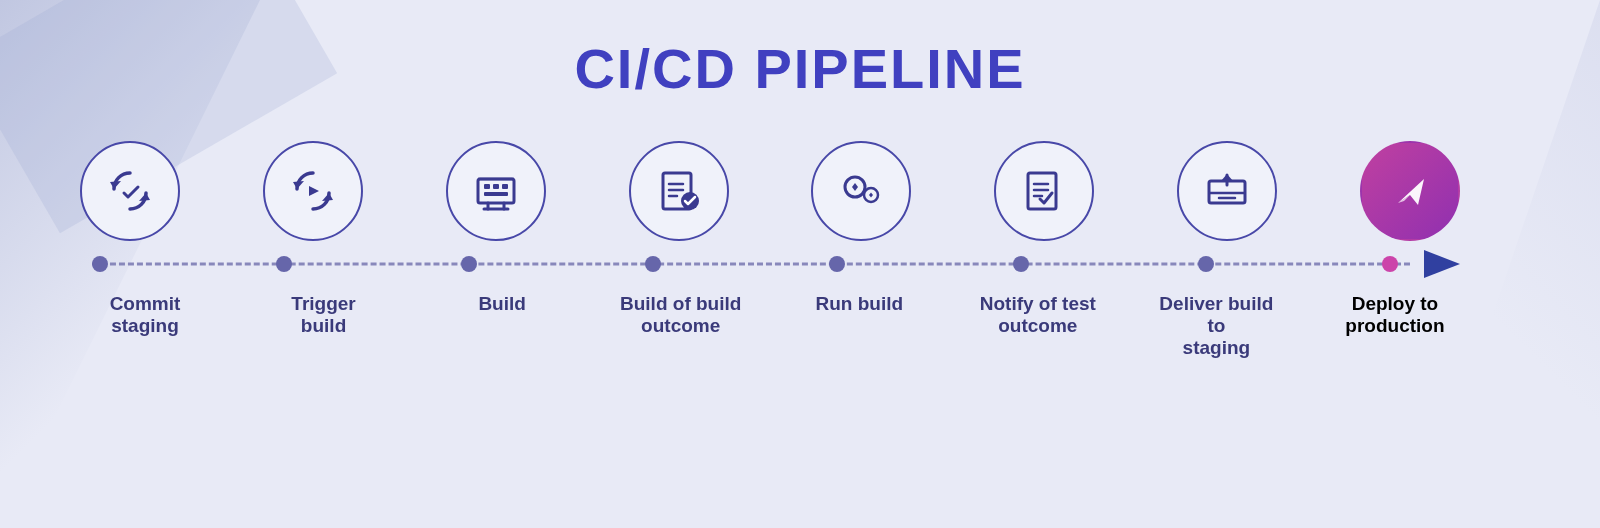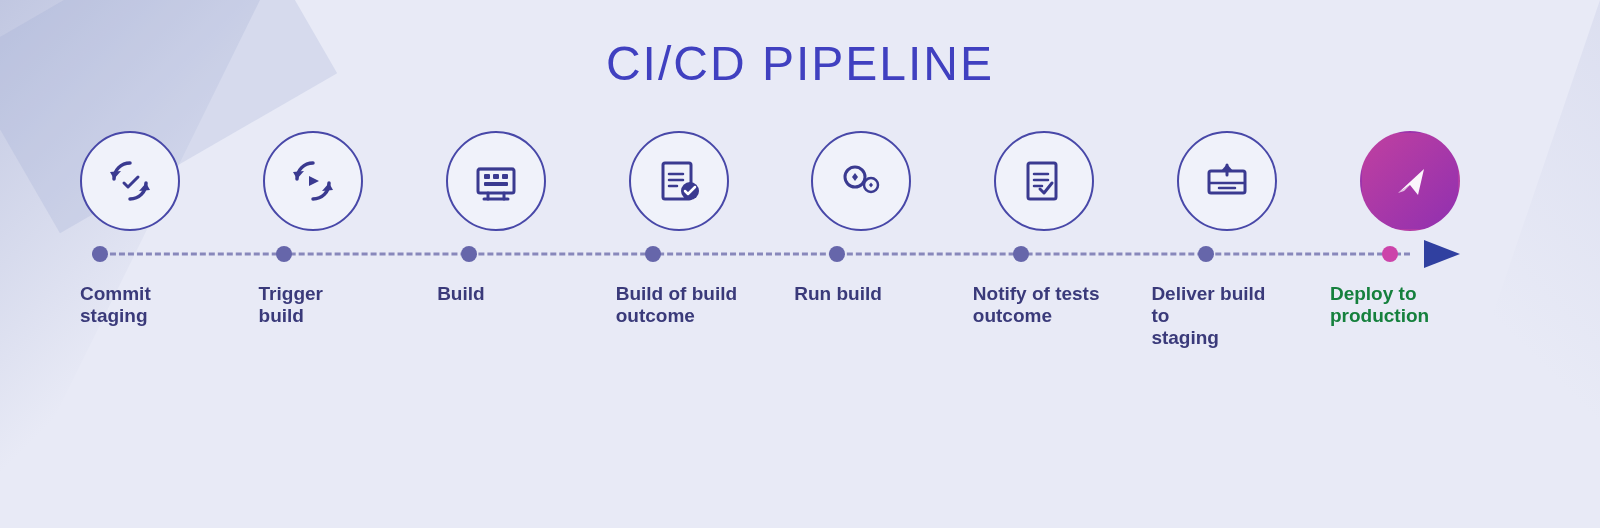--- a/index.html
+++ b/index.html
@@ -52,22 +52,22 @@
       z-index: 1;
       width: 100%;
       height: 100%;
       display: flex;
       flex-direction: column;
       align-items: center;
     }
 
     .title {
       margin-top: 36px;
-      font-size: 48px;
-      font-weight: 400;
+      font-size: 56px;
+      font-weight: 700;
       color: #4040c0;
       letter-spacing: 2px;
     }
 
     .pipeline-area {
       position: relative;
       margin-top: 40px;
       width: 1520px;
       display: flex;
       flex-direction: column;
@@ -175,26 +175,26 @@
       justify-content: space-between;
       width: 1380px;
       margin-left: -60px;
       margin-top: 14px;
     }
 
     .step-label {
       font-size: 19px;
       font-weight: 700;
       color: #3a3a7a;
-      text-align: left;
+      text-align: center;
       width: 130px;
     }
 
     .step-label.deploy-label {
-      color: #15803d;
+      color: #000000;
     }
 
     .step-label span {
       display: block;
     }
   </style>
 </head>
 <body>
 
 <div class="bg-decoration">
@@ -345,21 +345,21 @@
         <span>Build of build</span>
         <span>outcome</span>
       </div>
 
       <div class="step-label">
         <span>Run build</span>
         <span></span>
       </div>
 
       <div class="step-label">
-        <span>Notify of tests</span>
+        <span>Notify of test</span>
         <span>outcome</span>
       </div>
 
       <div class="step-label">
         <span>Deliver build to</span>
         <span>staging</span>
       </div>
 
       <div class="step-label deploy-label">
         <span>Deploy to</span>

